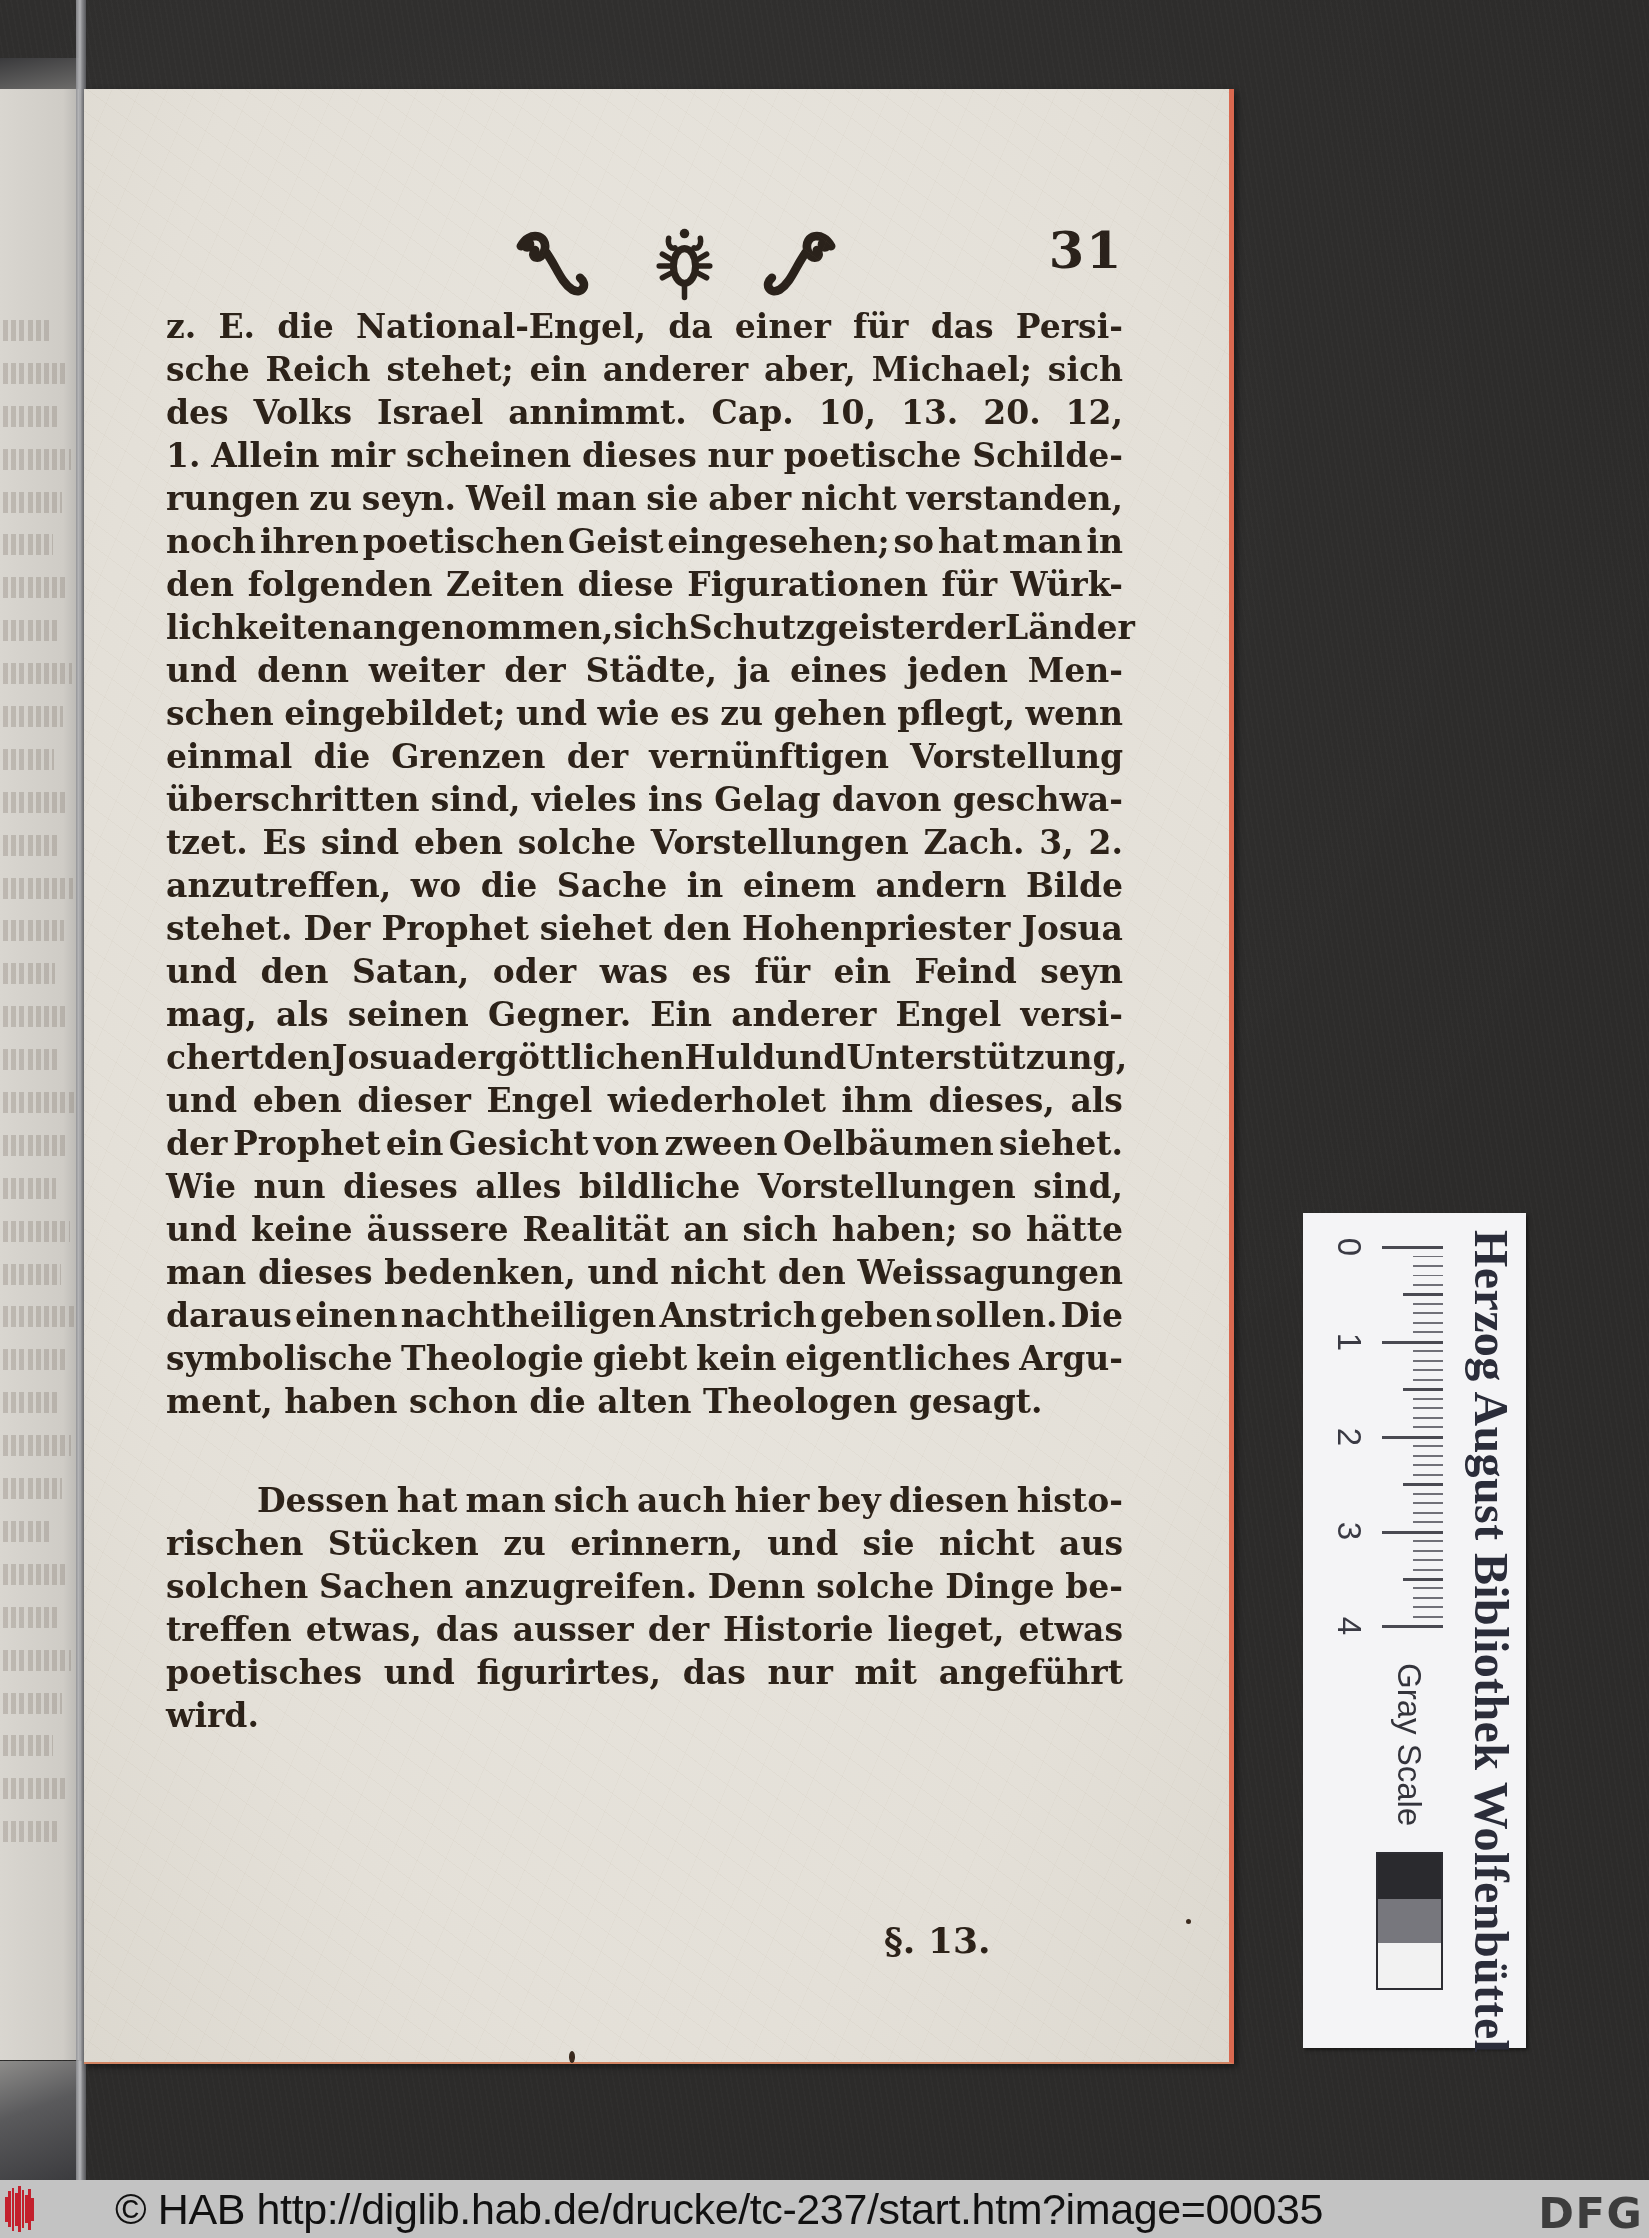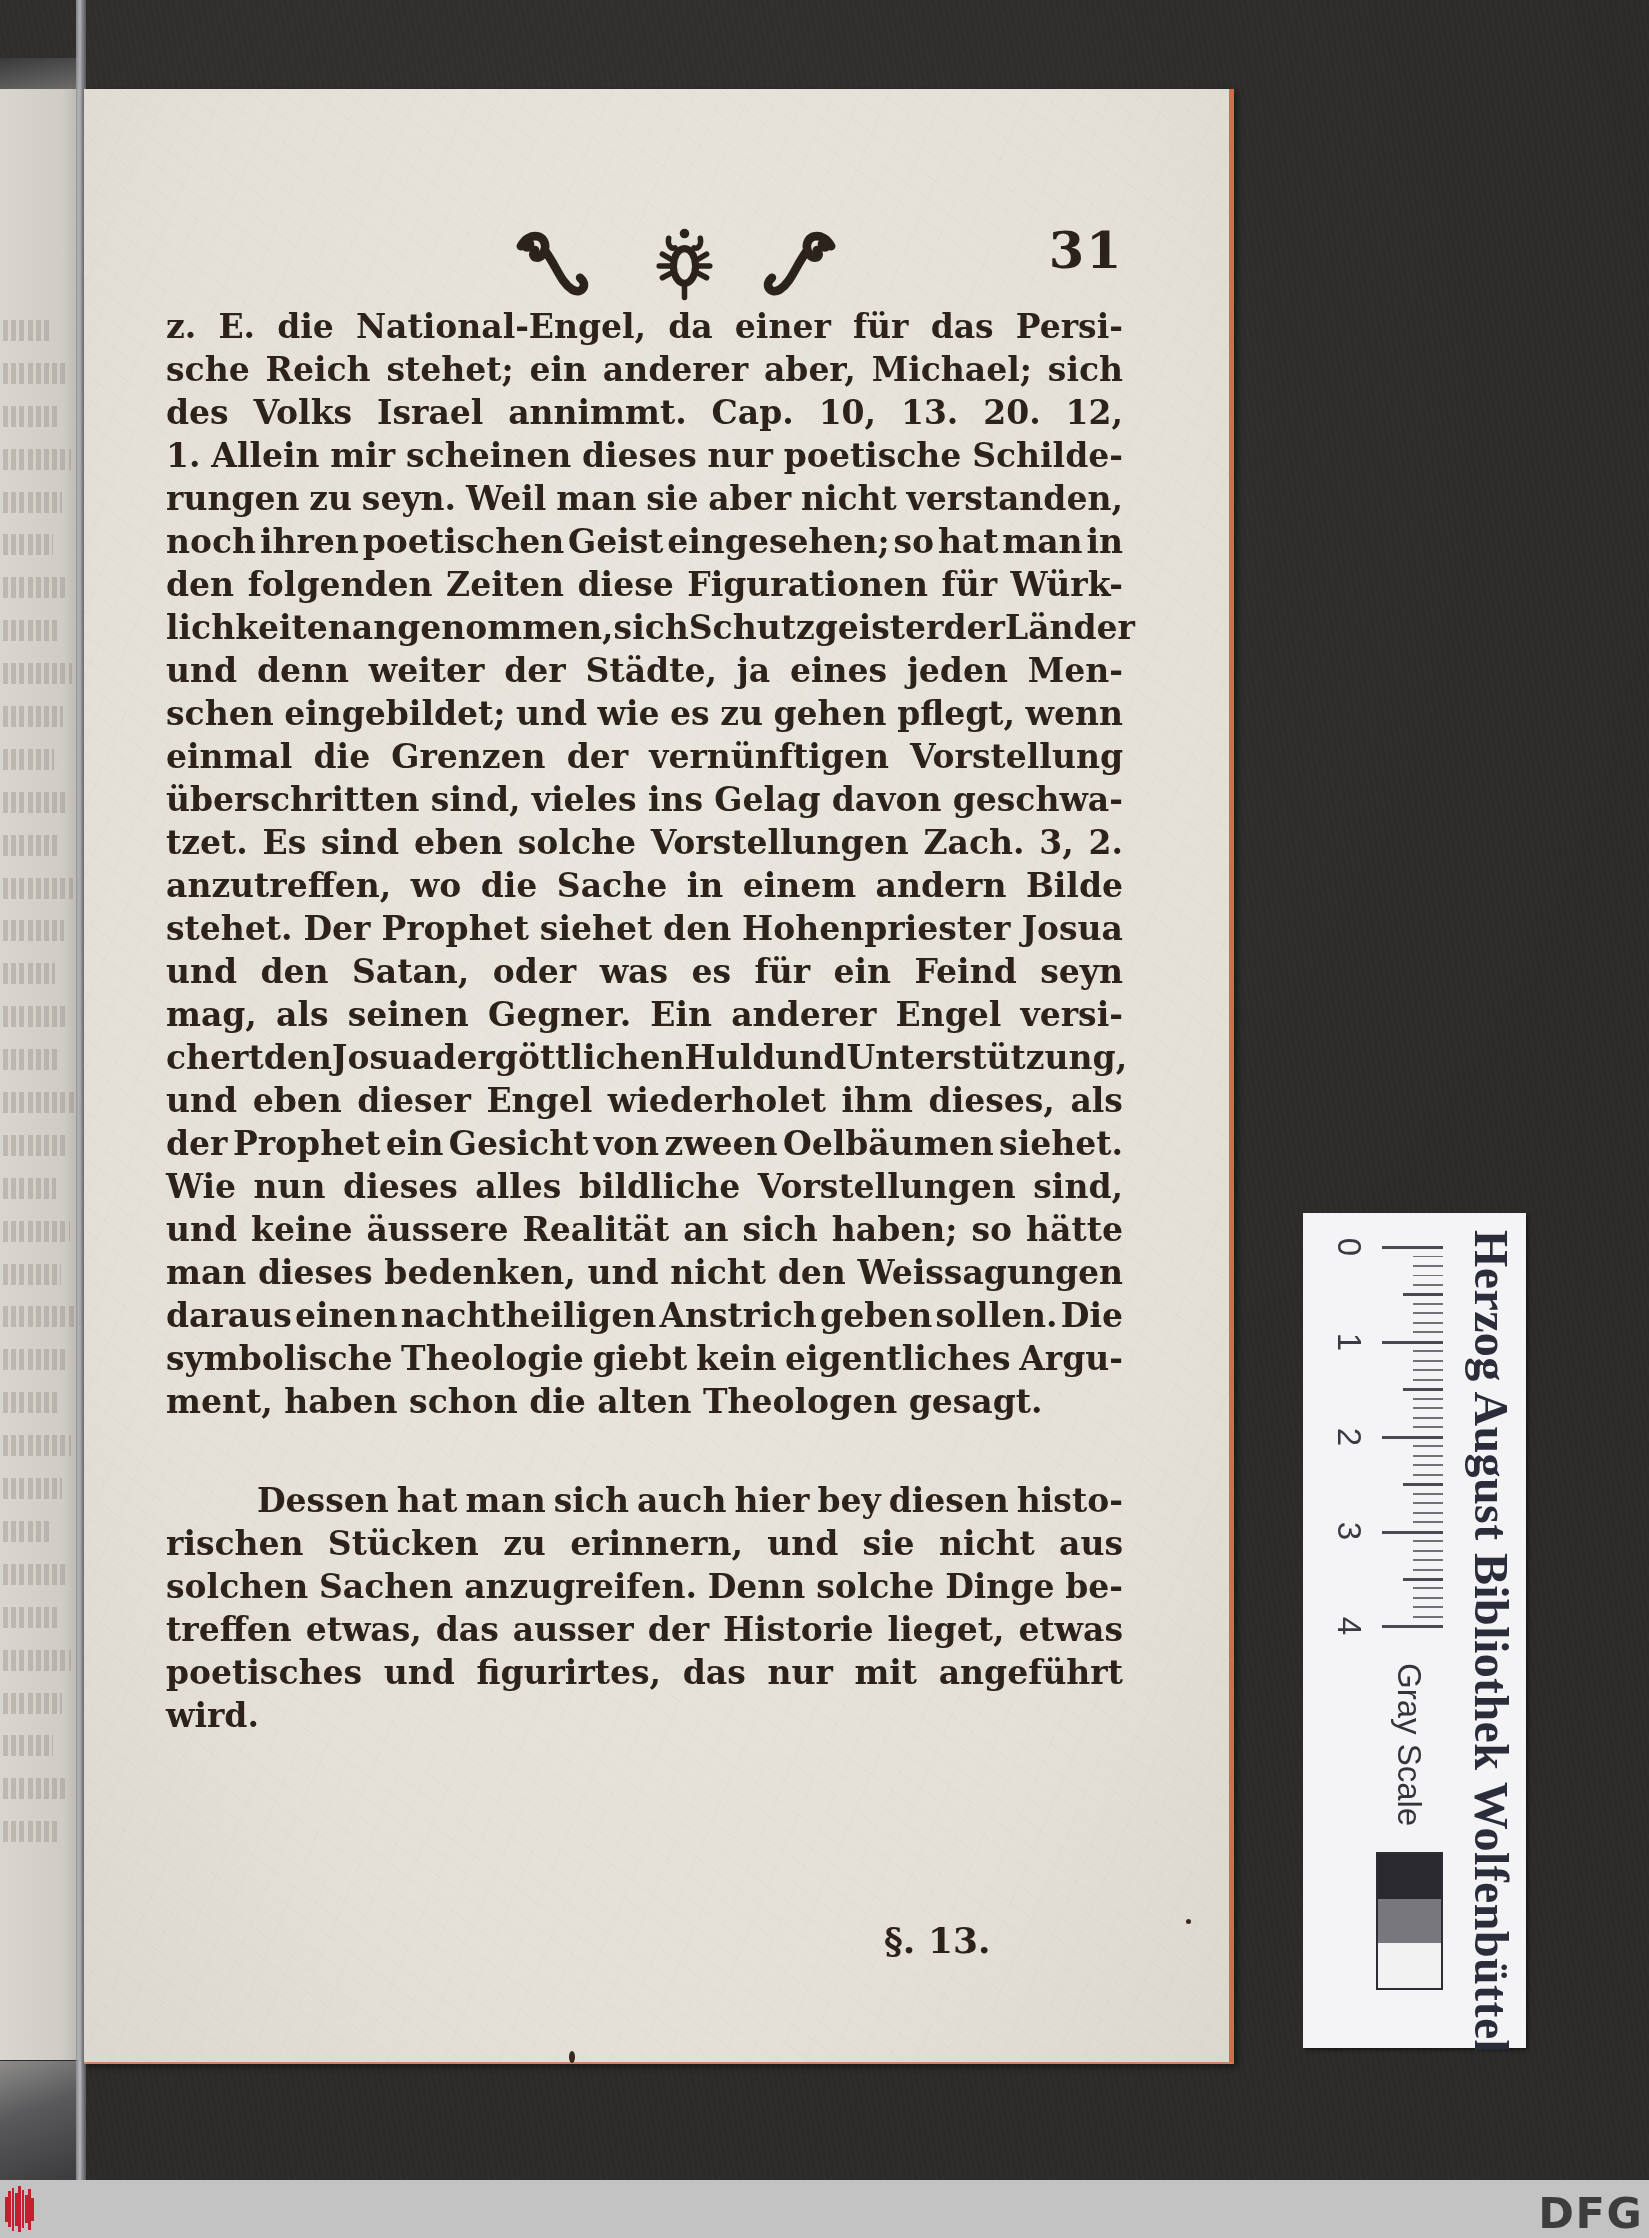--- a/index.html
+++ b/index.html
@@ -592,15 +592,16 @@
       <span style="left: 0px; height: 25px; bottom: 12.4px; background: rgb(195, 32, 45);"></span>
       <span style="left: 3.3px; height: 36px; bottom: 6.6px; background: rgb(195, 32, 45);"></span>
       <span style="left: 6.6px; height: 43px; bottom: 3.3px; background: rgb(195, 32, 45);"></span>
       <span style="left: 10px; height: 33px; bottom: 8.2px; background: rgb(195, 32, 45);"></span>
       <span style="left: 13px; height: 46px; bottom: 1.6px; background: rgb(195, 32, 45);"></span>
       <span style="left: 16.5px; height: 38px; bottom: 5.8px; background: rgb(195, 32, 45);"></span>
       <span style="left: 20px; height: 28px; bottom: 10.7px; background: rgb(195, 32, 45);"></span>
       <span style="left: 23px; height: 41px; bottom: 4.1px; background: rgb(195, 32, 45);"></span>
       <span style="left: 26px; height: 23px; bottom: 13px; background: rgb(195, 32, 45);"></span>
     </div>
+  <div class="footer-text">© HAB http://diglib.hab.de/drucke/tc-237/start.htm?image=00035</div>
   <div class="dfg-logo">DFG</div>
 </div>
 
 
 </body></html>

